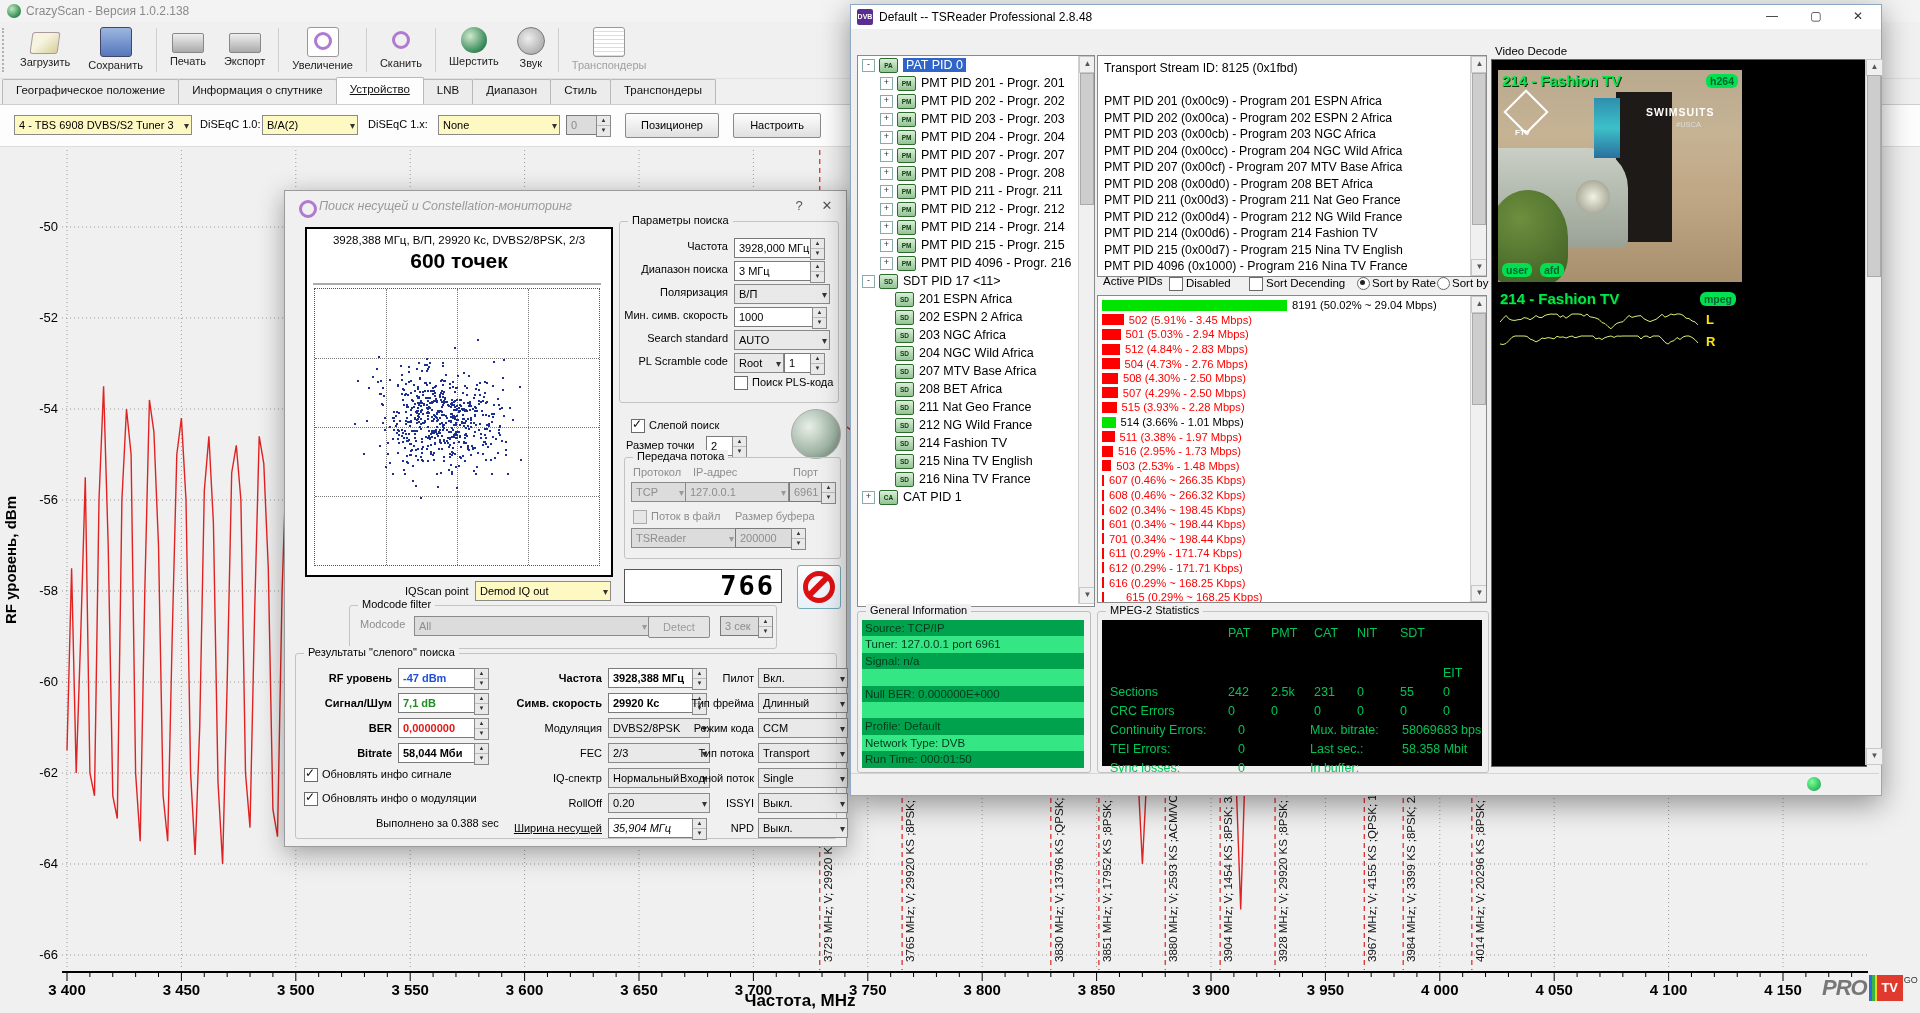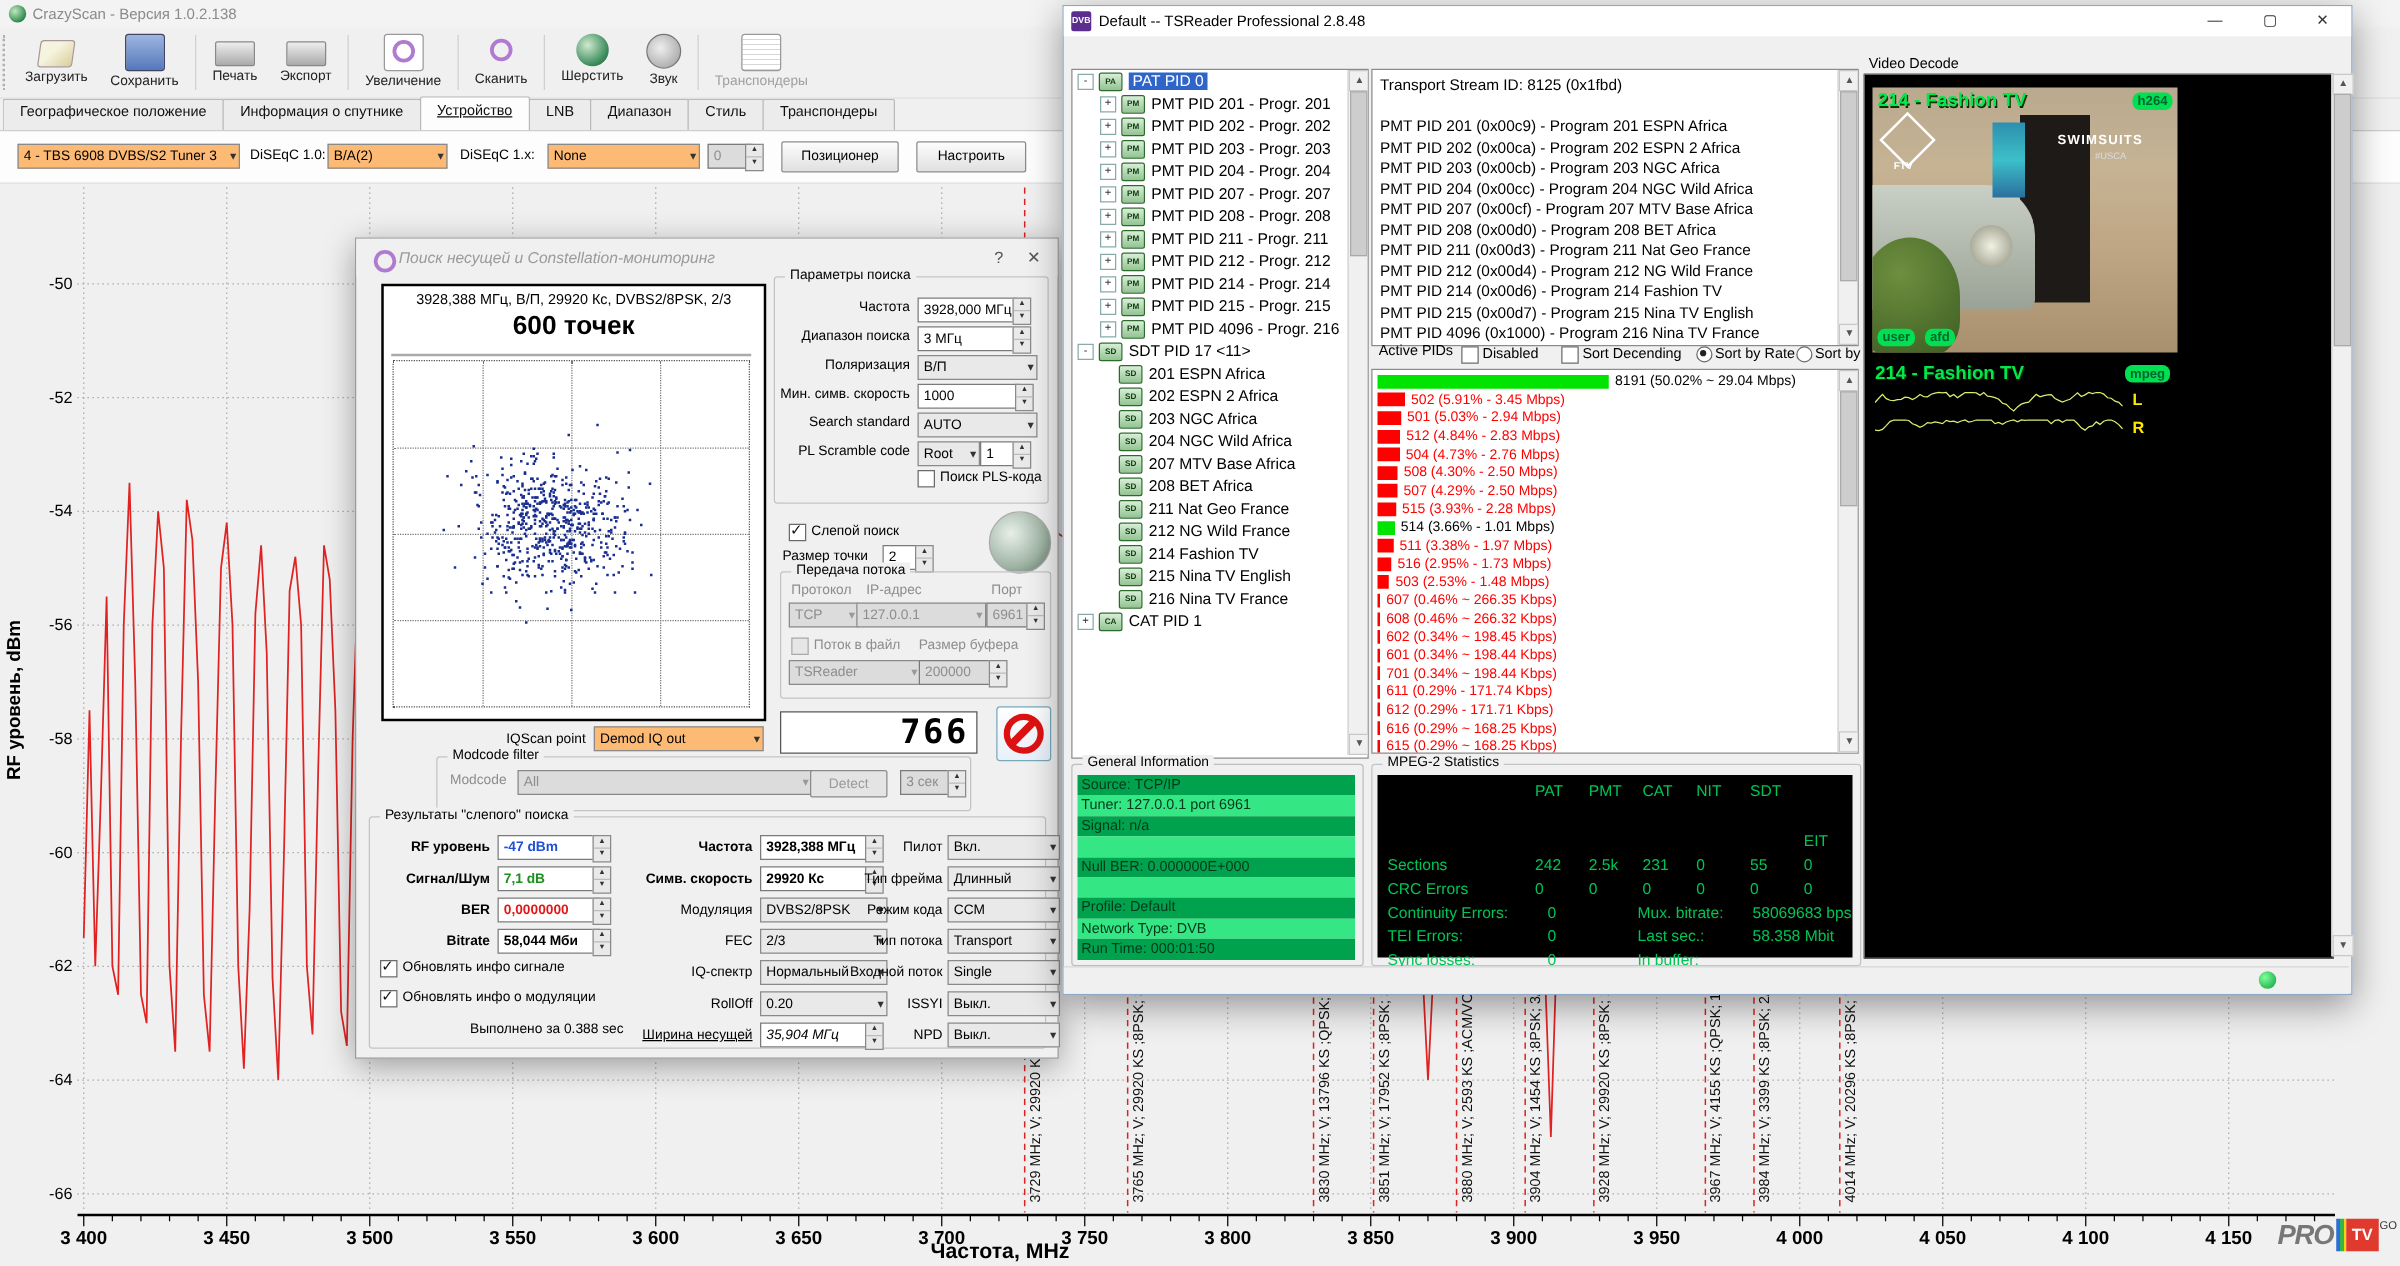--- a/index.html
+++ b/index.html
@@ -31,21 +31,21 @@
   #cs-tabs{left:2px;top:79px;height:25px;display:flex;}
   .tab{padding:4px 13px 5px 13px;font-size:11.5px;color:#111;border:1px solid #b9b9b9;border-bottom:none;
        background:#ececec;margin-right:-1px;border-radius:2px 2px 0 0;}
   .tab.active{background:#fdfdfd;position:relative;z-index:2;padding-top:5px;margin-top:-2px;text-decoration:underline;}
   #cs-devrow{left:0;top:104px;width:1920px;height:41px;background:#fdfdfd;border-top:1px solid #cfcfcf;border-bottom:1px solid #dcdcdc;}
   .lbl{position:absolute;font-size:11px;color:#000;}
   
   .combo{position:absolute;background:#e9e9e9;border:1px solid #8a8a8a;font-size:11px;line-height:18px;
      padding:0 14px 0 4px;color:#000;white-space:nowrap;overflow:hidden;height:18px;}
   .combo::after{content:"▾";position:absolute;right:2px;top:1px;font-size:10px;color:#333;}
-  .combo.white{background:#fdba74;}
+  .combo.white{background:#fef9c3;}
   .combo.dis{background:#dcdcdc;color:#8d8d8d;}
   .combo.dis::after{color:#999;}
   .tb-field{position:absolute;background:#fff;border:1px solid #7a7a7a;font-size:11px;line-height:18px;
      padding:0 2px 0 4px;height:18px;white-space:nowrap;overflow:hidden;}
   .tb-field.dis{background:#dcdcdc;color:#8d8d8d;}
   .spin{position:absolute;width:13px;height:20px;border:1px solid #8a8a8a;background:#e9e9e9;
      font-size:6px;line-height:9px;text-align:center;color:#333;}
   .spin::before{content:"▲";display:block;border-bottom:1px solid #bbb;}
   .spin::after{content:"▼";display:block;}
   .btn{position:absolute;background:linear-gradient(#fdfdfd,#e0e0e0);border:1px solid #8a8a8a;
@@ -1357,21 +1357,21 @@
       <div class="pid-row">
         <span class="pid-bar" style="width: 2px; background: rgb(255, 0, 0);"></span>
         <span style="color: rgb(255, 0, 0);">612 (0.29% - 171.71 Kbps)</span>
       </div>
       <div class="pid-row">
         <span class="pid-bar" style="width: 2px; background: rgb(255, 0, 0);"></span>
         <span style="color: rgb(255, 0, 0);">616 (0.29% ~ 168.25 Kbps)</span>
       </div>
       <div class="pid-row">
         <span class="pid-bar" style="width: 2px; background: rgb(255, 0, 0);"></span>
-        <span style="color: rgb(255, 0, 0);">615 (0.29% ~ 168.25 Kbps)</span>
+        <span style="color: rgb(255, 0, 0); margin-left: 17px;">615 (0.29% ~ 168.25 Kbps)</span>
       </div>
       <div class="sbar" style="right: 0px; top: 0px; height: 306px;">
         <div class="arr" style="top:0;">▲</div>
         <div class="arr" style="bottom:0;">▼</div>
         <div class="thumb" style="top:17px;height:90px;"></div>
       </div>
     </div>
 
   <div class="gb" style="left:6px;top:606px;width:232px;height:160px;border-color:#bdbdbd;">
     <span class="gb-t" style="background:#f0f0f0;">General Information</span>

